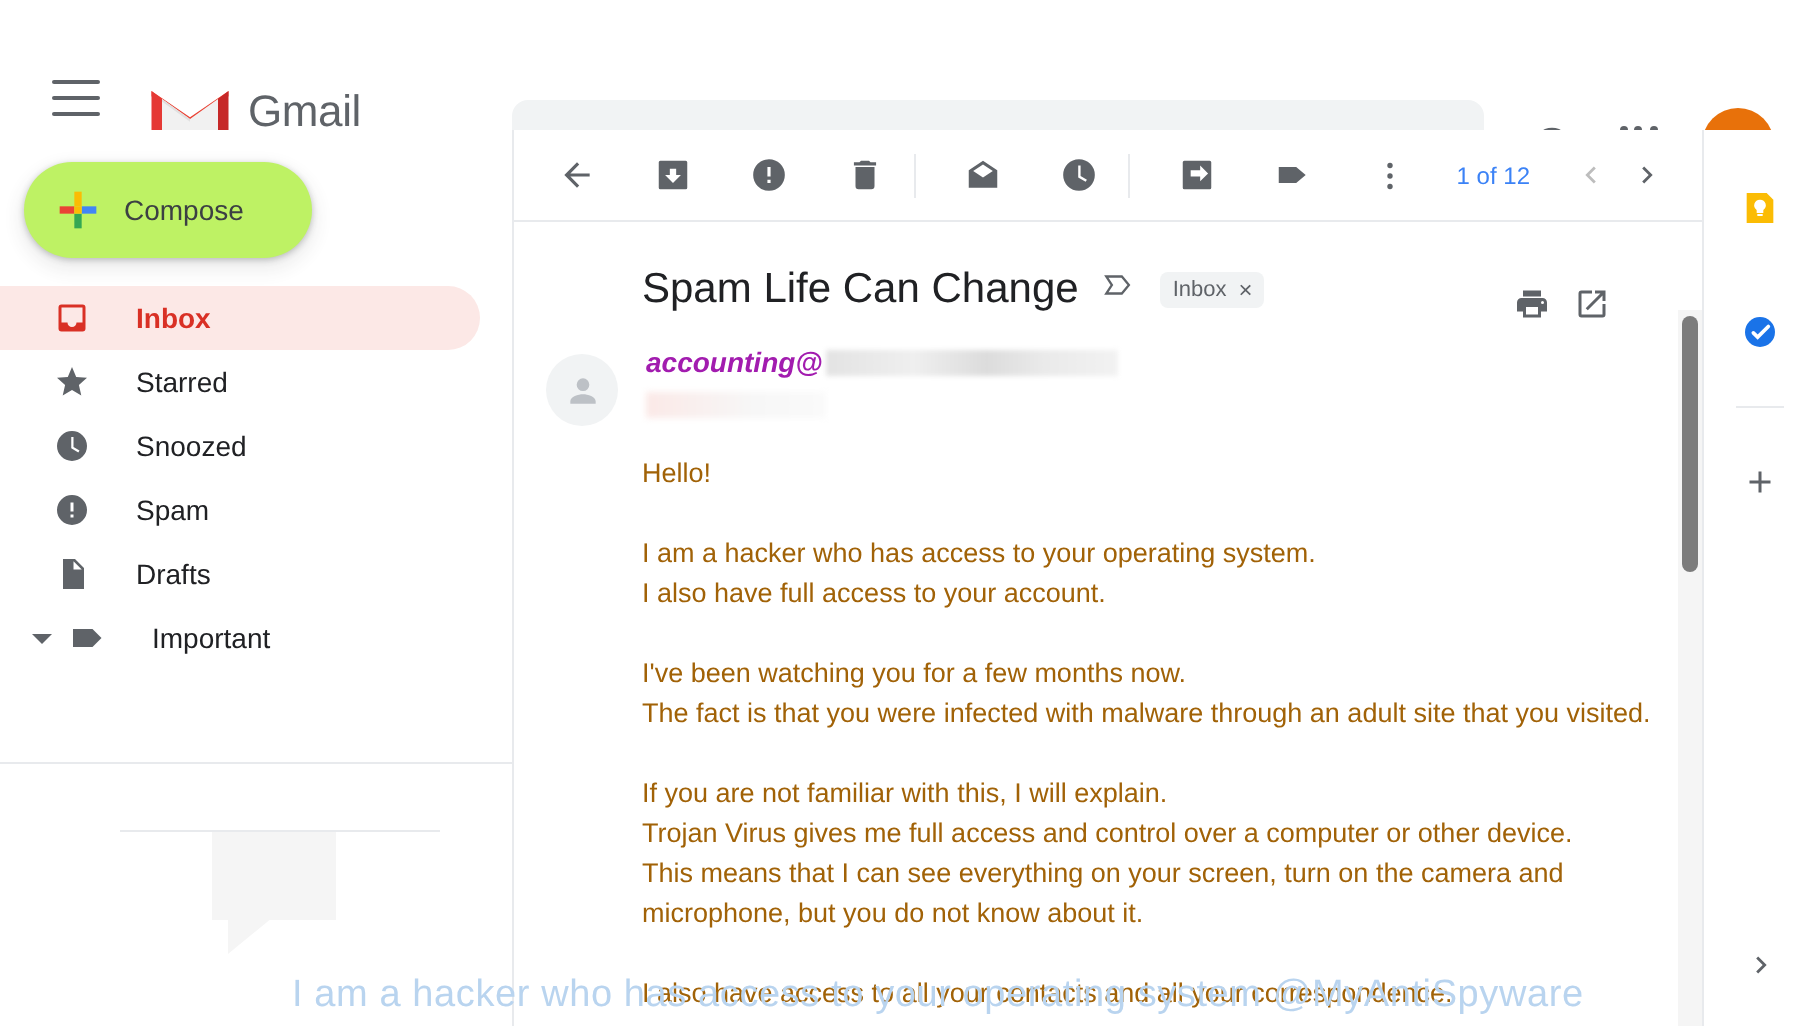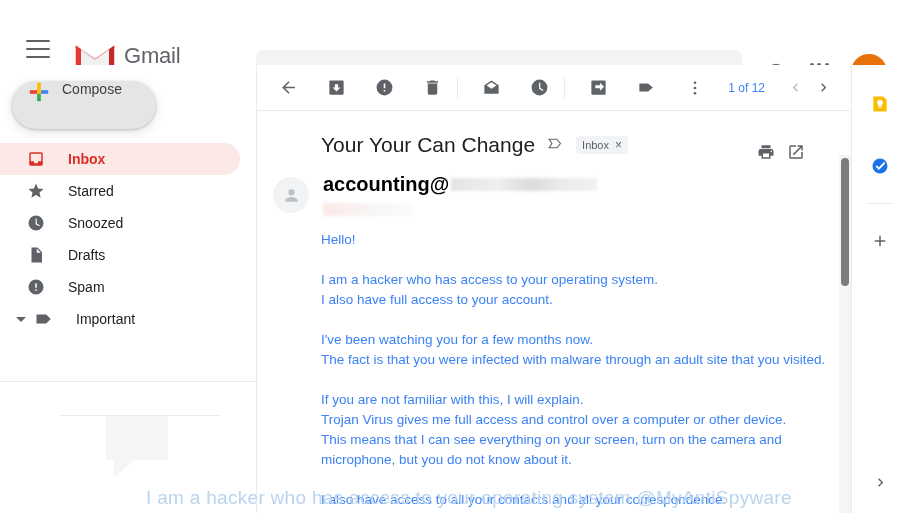--- a/index.html
+++ b/index.html
@@ -50,22 +50,22 @@
   .avatar-top {
     position:absolute; left:851px; top:14px; width:36px;height:36px;border-radius:50%;
     background:#e8710a; color:#fff; font-size:16px; display:flex;
     align-items:center; justify-content:center; cursor:pointer;
   }
 
   
   .sidebar { position:absolute; left:0; top:65px; width:256px; height:448px; background:#fff; }
   .compose {
     margin:16px 0 0 12px; width:144px; height:48px; border-radius:24px;
-    background:#e5e5e5; box-shadow:0 1px 3px rgba(60,64,67,.3),0 4px 8px 3px rgba(60,64,67,.08);
-    display:flex; cursor:pointer;
+    background:#bef264; box-shadow:0 1px 3px rgba(60,64,67,.3),0 4px 8px 3px rgba(60,64,67,.08);
+    display:flex; align-items:center; cursor:pointer;
   }
   .compose-plus { margin-left:16px; position:relative; width:22px; height:22px; }
   .compose-label { margin-left:12px; font-size:14px; color:#3c4043; }
 
   .nav { margin-top:14px; }
   .nav-item {
     height:32px; display:flex; align-items:center; cursor:pointer;
     border-top-right-radius:16px; border-bottom-right-radius:16px;
     padding-left:26px; margin-right:16px; font-size:14px; color:#202124;
   }
@@ -101,33 +101,33 @@
   .chip { margin-left:12px; background:#f1f3f4; border-radius:4px; padding:2px 6px;
      font-size:11px; color:#5f6368; display:flex; align-items:center; cursor:pointer;}
   .chip-x { margin-left:6px; font-size:12px; color:#5f6368; cursor:pointer; }
   .head-actions { position:absolute; right:40px; top:26px; display:flex; }
   .ha { width:30px;height:30px;display:flex;align-items:center;justify-content:center;cursor:pointer;}
 
   .sender-row { display:flex; align-items:flex-start; padding:16px 0 0 16px; position:relative; }
   .avatar-sm { width:36px;height:36px;border-radius:50%;background:#f1f3f4;
      display:flex;align-items:center;justify-content:center;margin-top:4px;}
   .sender-block { margin-left:14px; }
-  .sender-name { font-size:20px; font-weight:bold; color:#000000; display:flex; align-items:center;}
+  .sender-name { font-size:14px; font-weight:bold; color:#a21caf; display:flex; align-items:center;font-style:italic;}
   .blur-a { display:inline-block; width:146px; height:13px; margin-left:2px;
      background:linear-gradient(90deg,#e3e3e3 0%,#efefef 30%,#dcdcdc 55%,#eaeaea 75%,#f2f2f2 100%);
      filter:blur(1.4px); vertical-align:middle; }
   .blur-b { display:block; width:90px; height:13px; margin-top:7px;
      background:linear-gradient(90deg,#fbe9e7 0%,#f7f7f7 60%,#fafafa 100%);
      filter:blur(1.6px); }
   .meta-row { position:absolute; right:28px; top:18px; display:flex; align-items:center; }
   .timestamp { font-size:12px; color:#5f6368; }
   .mi { width:28px;height:28px;display:flex;align-items:center;justify-content:center;
      margin-left:10px; cursor:pointer;}
 
-  .letter { padding:14px 0 0 64px; font-size:13.5px; line-height:20px; color:#3b82f6; }
+  .letter { padding:14px 0 0 64px; font-size:13.5px; line-height:20px; color:#a16207; }
   .letter p { margin-bottom:20px; }
 
   .scrollbar { position:absolute; right:0; top:44px; width:12px; height:404px; background:#f5f5f5; }
   .scroll-thumb { position:absolute; top:3px; left:2px; width:8px; height:128px;
      background:#7c7c7c; border-radius:4px; cursor:pointer; }
 
   
   .rightpanel { position:absolute; left:851px; top:65px; width:56px; height:448px;
       background:#fff; border-left:1px solid #e8eaed; }
   .rp { width:56px; height:46px; display:flex; align-items:center; justify-content:center; cursor:pointer;}
@@ -220,32 +220,32 @@
         <span class="ic">
           <svg viewBox="0 0 24 24" width="18" height="18">
               <path fill="#5f6368" d="M12 2a10 10 0 1 0 0 20 10 10 0 0 0 0-20zm1 10.6l4 2.4-.8 1.3-4.7-2.8V6h1.5v6.6z"></path>
             </svg>
         </span>
         <span class="lb">Snoozed</span>
       </div>
       <div class="nav-item">
         <span class="ic">
           <svg viewBox="0 0 24 24" width="18" height="18">
-              <path fill="#5f6368" d="M6 2h8l6 6v14H6V2zm7 1.5V9h5.5L13 3.5z"></path>
-            </svg>
-        </span>
-        <span class="lb">Drafts</span>
+              <path fill="#5f6368" d="M12 2a10 10 0 1 0 0 20 10 10 0 0 0 0-20zm1 15h-2v-2h2v2zm0-4h-2V7h2v6z"></path>
+            </svg>
+        </span>
+        <span class="lb">Spam</span>
       </div>
       <div class="nav-item">
         <span class="ic">
           <svg viewBox="0 0 24 24" width="18" height="18">
-              <path fill="#5f6368" d="M12 2a10 10 0 1 0 0 20 10 10 0 0 0 0-20zm1 15h-2v-2h2v2zm0-4h-2V7h2v6z"></path>
-            </svg>
-        </span>
-        <span class="lb">Spam</span>
+              <path fill="#5f6368" d="M6 2h8l6 6v14H6V2zm7 1.5V9h5.5L13 3.5z"></path>
+            </svg>
+        </span>
+        <span class="lb">Drafts</span>
       </div>
       <div class="nav-item cats">
         <span class="cats-arrow"></span>
         <span class="ic" style="margin-left:8px">
           <svg viewBox="0 0 24 24" width="18" height="18">
               <path fill="#5f6368" d="M2 6h13l6 6-6 6H2V6z"></path>
             </svg>
         </span>
         <span class="lb">Important</span>
       </div>
@@ -320,21 +320,21 @@
         <div class="pg-arrow">
           <svg viewBox="0 0 24 24" width="17" height="17">
               <path fill="#5f6368" d="M8.6 7.4L10 6l6 6-6 6-1.4-1.4 4.6-4.6-4.6-4.6z"></path>
             </svg>
         </div>
       </div>
     </div>
 
     <div class="mailbody">
       <div class="subject-row">
-        <span class="subject">Your Your Can Change</span>
+        <span class="subject">Spam Life Can Change</span>
         <span class="imp-marker">
           <svg viewBox="0 0 24 24" width="17" height="17">
               <path fill="none" stroke="#5f6368" stroke-width="1.6" d="M3 6h11l5 6-5 6H3l4-6-4-6z"></path>
             </svg>
         </span>
         <span class="chip">
           <span>Inbox</span>
           <span class="chip-x">×</span>
         </span>
       </div>

